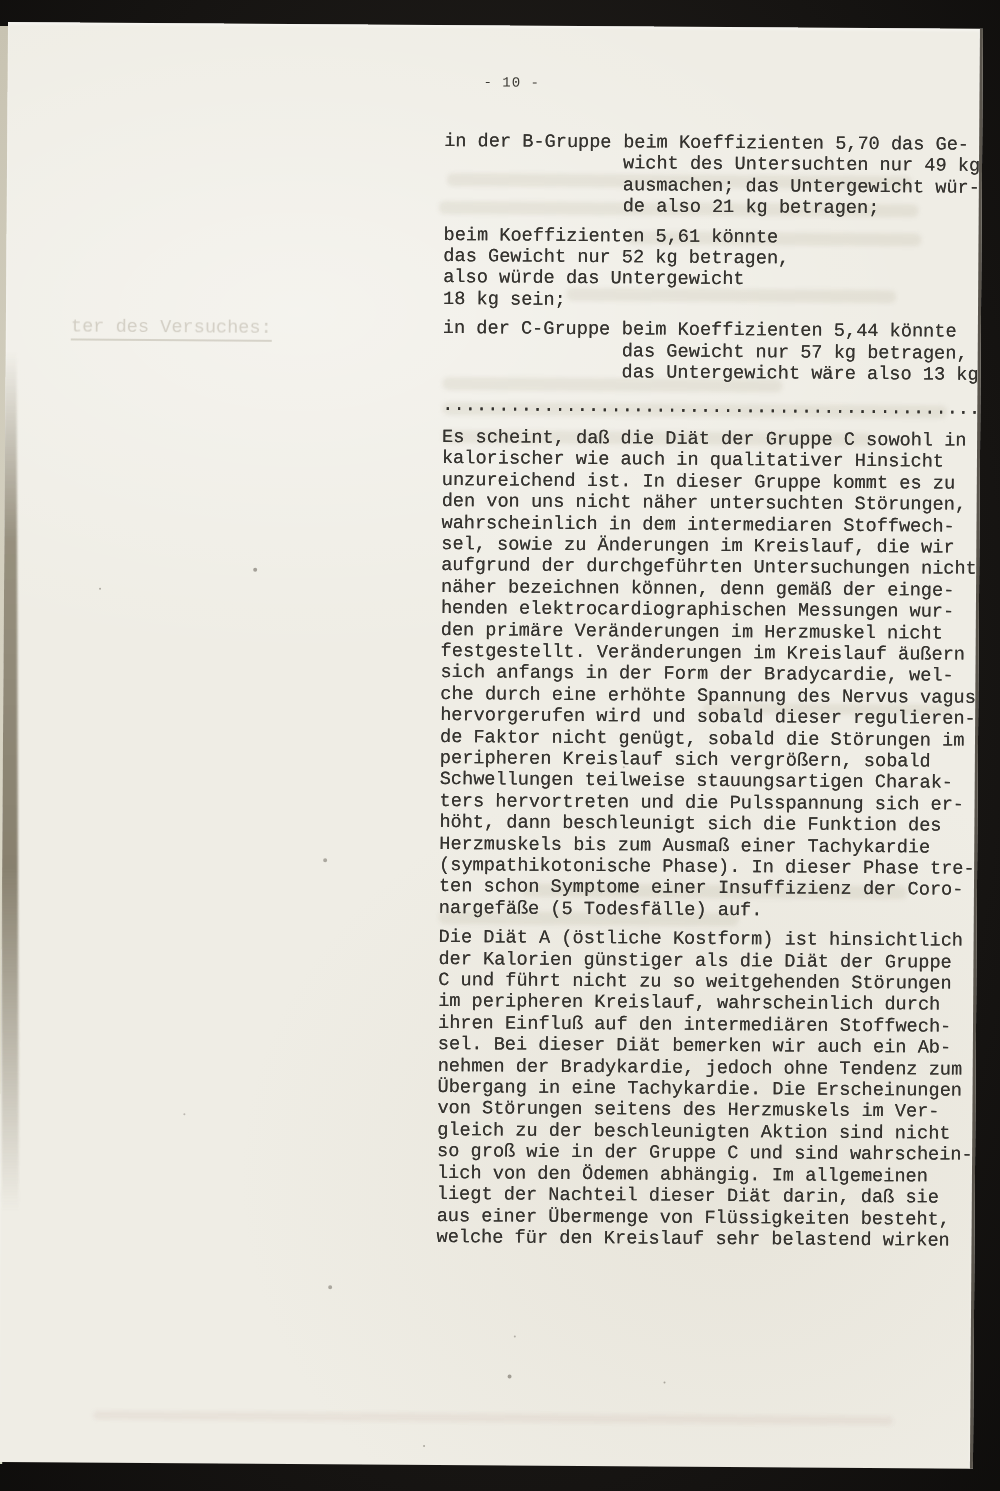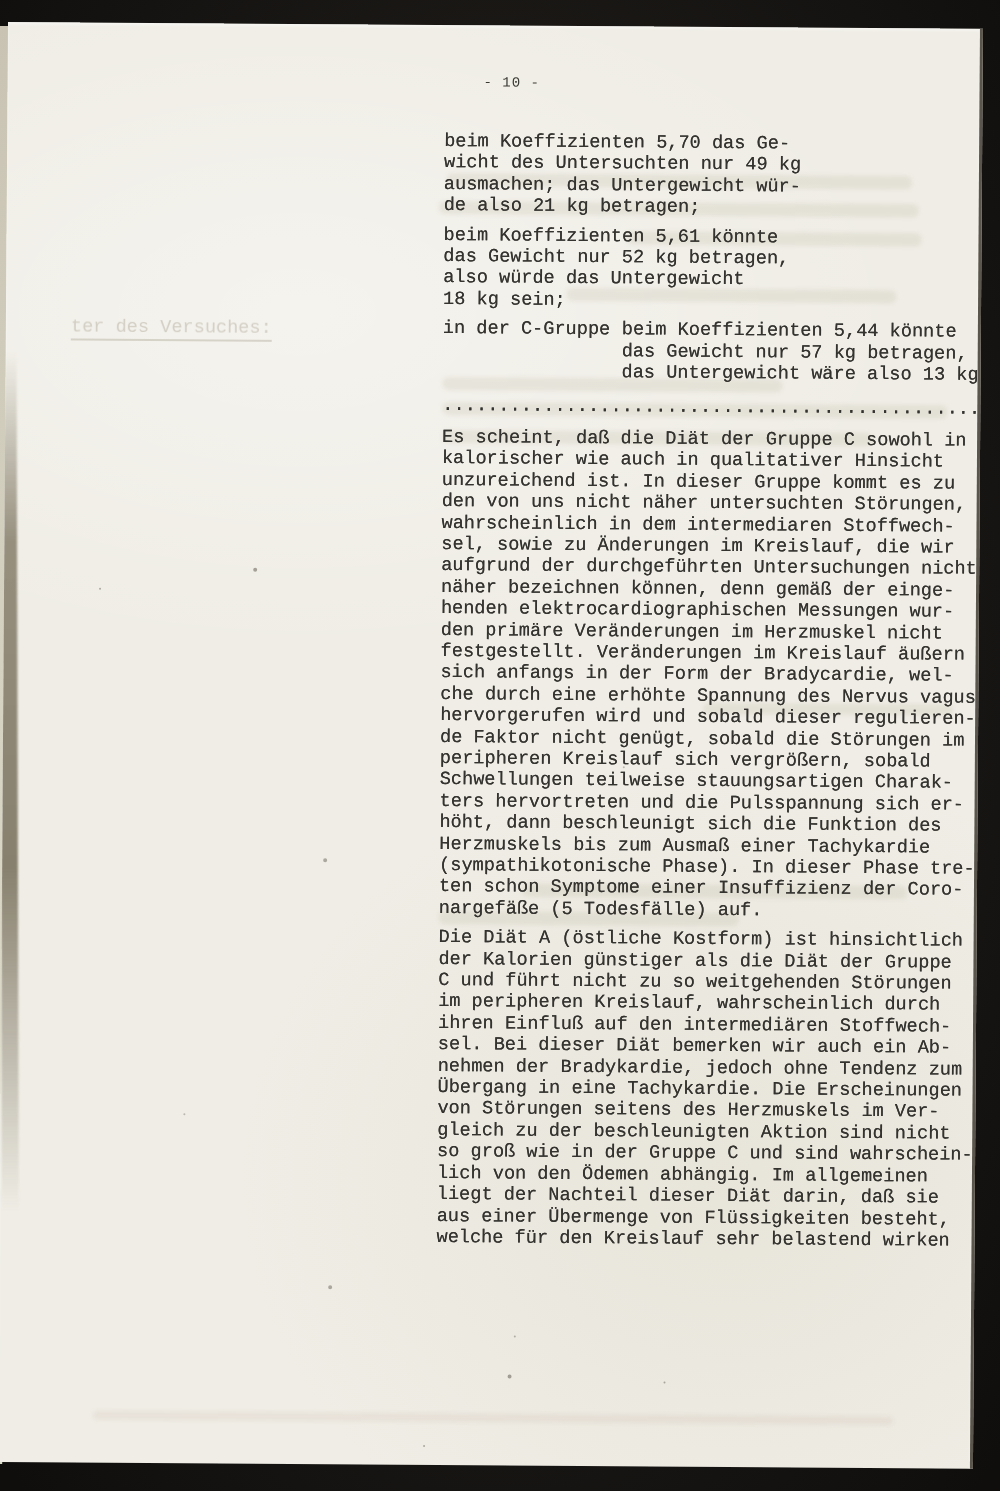--- a/index.html
+++ b/index.html
@@ -109,20 +109,21 @@
     <div class="smudge s9"></div>
     <div class="smudge s10"></div>
     <div class="smudge s11"></div>
     <div class="specks"></div>
 
     <div class="page-number">- 10 -</div>
 
     <div class="content">
 
       <div class="def-item">
+        <span class="def-term">in der B-Gruppe</span>
         <span class="def-body">beim Koeffizienten 5,70 das Ge-
 wicht des Untersuchten nur 49 kg
 ausmachen; das Untergewicht wür-
 de also 21 kg betragen;</span>
       </div>
 
       <div class="def-item">
         <span class="def-body">beim Koeffizienten 5,61 könnte
 das Gewicht nur 52 kg betragen,
 also würde das Untergewicht

